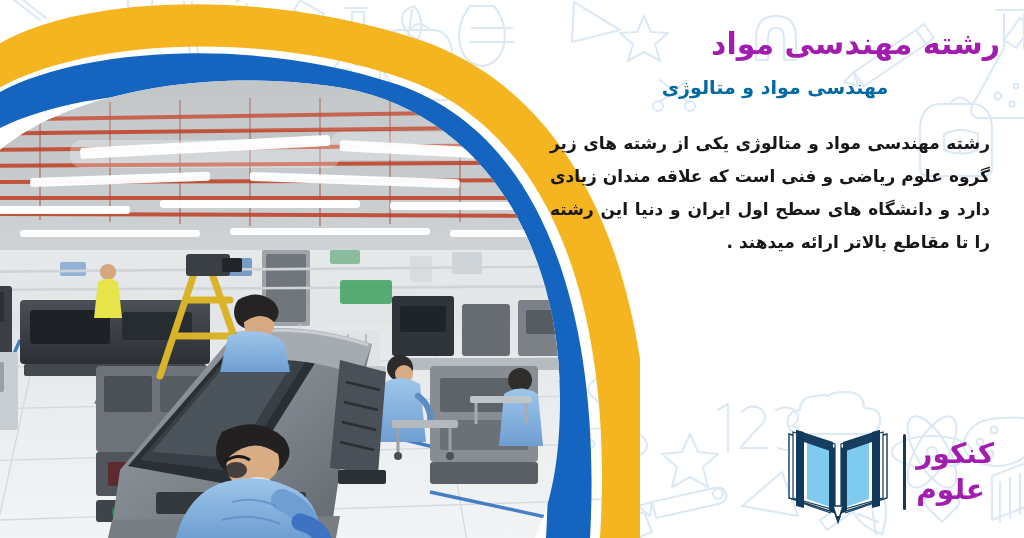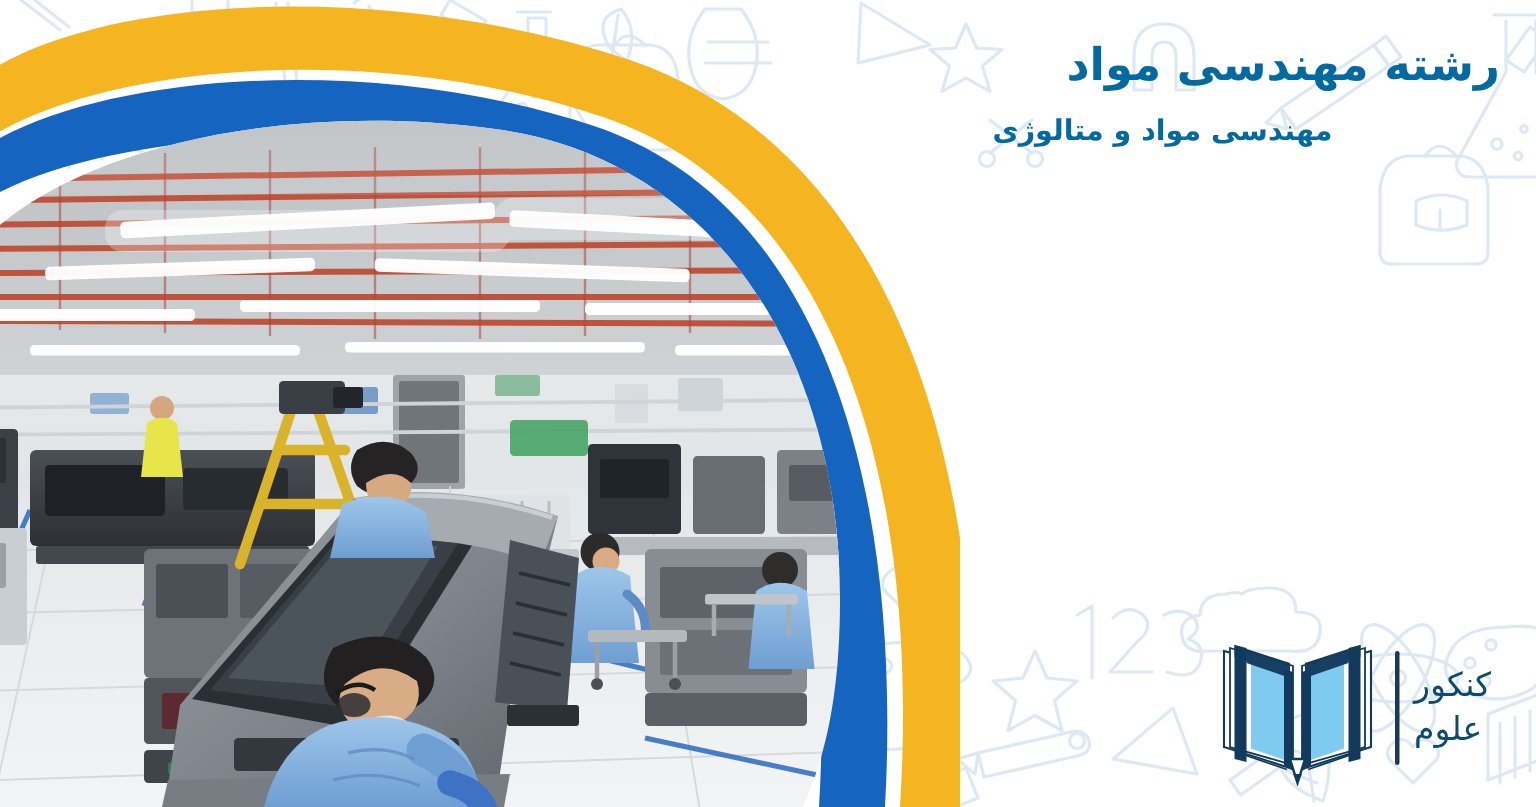--- a/index.html
+++ b/index.html
@@ -39,21 +39,21 @@
     position:absolute;
     right:24px;
     top:26px;
     width:450px;
     text-align:right;
     direction:rtl;
   }
   .title {
     font-size:30px;
     font-weight:bold;
-    color:#0369a1;
+    color:#a21caf;
     letter-spacing:0.5px;
     line-height:1.2;
     white-space:nowrap;
   }
   .subtitle {
     margin-top:14px;
     font-size:19px;
     font-weight:bold;
     color:#0369a1;
     line-height:1.2;
@@ -85,23 +85,23 @@
     direction:rtl;
   }
   .logo-text {
     display:flex;
     flex-direction:column;
     align-items:flex-end;
     justify-content:center;
     line-height:1.15;
   }
   .logo-text .l1, .logo-text .l2 {
-    font-size:22px;
-    font-weight:normal;
-    color:#0c4a6e;
+    font-size:28px;
+    font-weight:bold;
+    color:#a21caf;
     letter-spacing:0.5px;
   }
   .logo-text .l2 { margin-top:4px; }
   .logo-divider {
     width:3px;
     height:76px;
     background:#1b3a52;
     border-radius:2px;
   }
   .logo-mark { width:110px; height:104px; }
@@ -565,20 +565,21 @@
         </g>
 
         <rect x="-60" y="60" width="720" height="70" fill="#ffffff" opacity="0.10"></rect>
       </g>
     </svg>
   </div>
 
   <div class="content">
     <h1 class="title">رشته مهندسی مواد</h1>
     <h2 class="subtitle">مهندسی مواد و متالوژی</h2>
+    <p class="body-text">رشته مهندسی مواد و متالوژی یکی از رشته های زیر گروه علوم ریاضی و فنی است که علاقه مندان زیادی دارد و دانشگاه های سطح اول ایران و دنیا این رشته را تا مقاطع بالاتر ارائه میدهند .</p>
   </div>
 
   <div class="logo">
     <div class="logo-text">
       <span class="l1">کنکور</span>
       <span class="l2">علوم</span>
     </div>
     <div class="logo-divider"></div>
     <div class="logo-mark">
       <svg viewBox="0 0 110 104" xmlns="http://www.w3.org/2000/svg">

